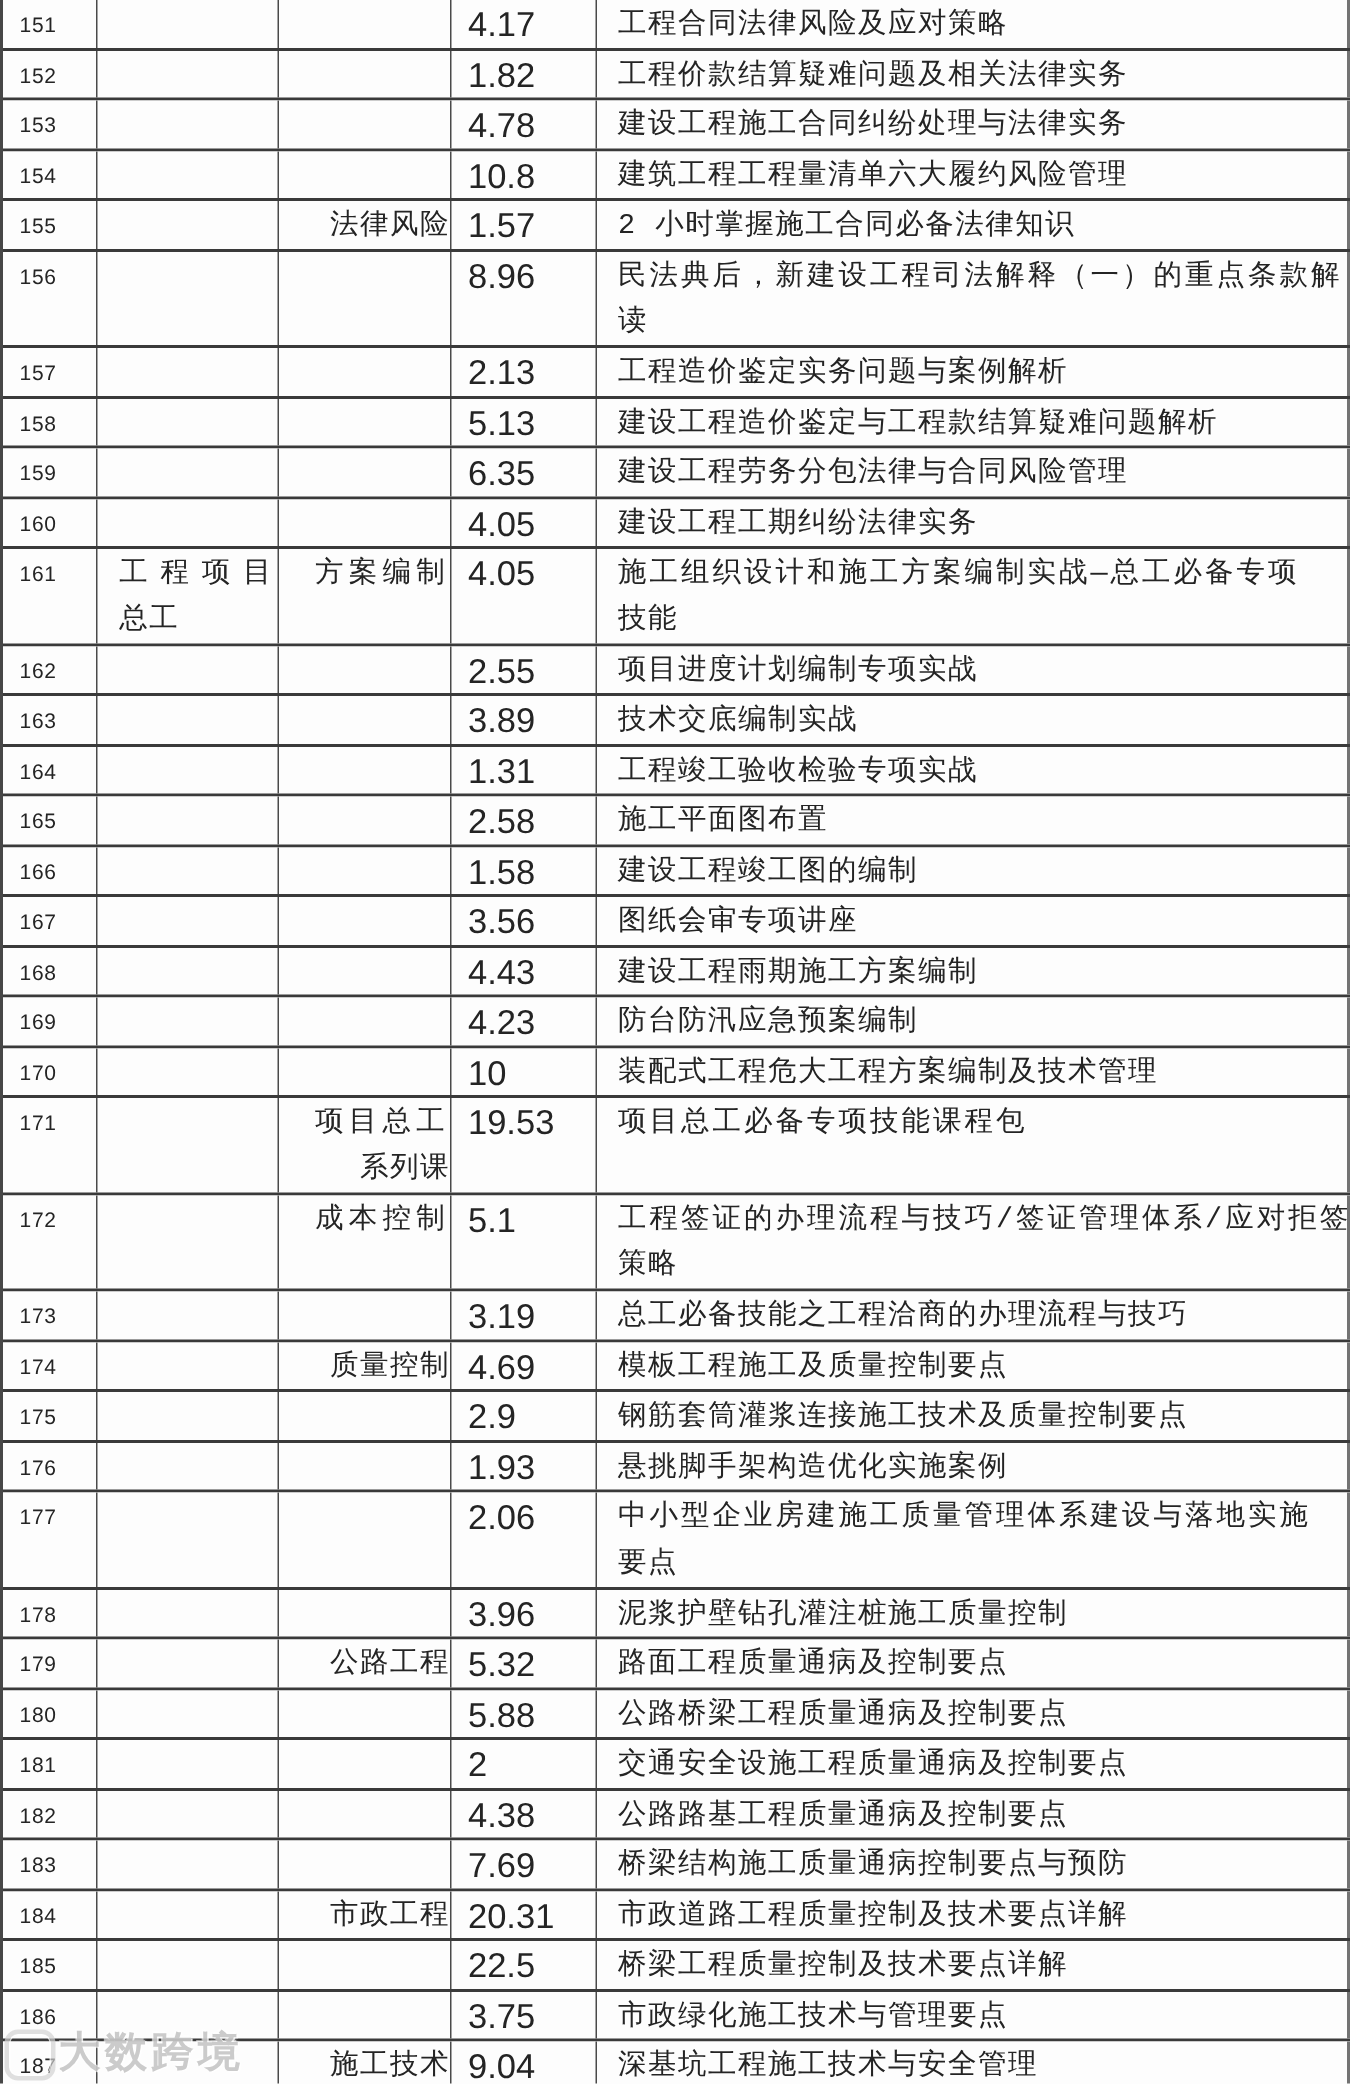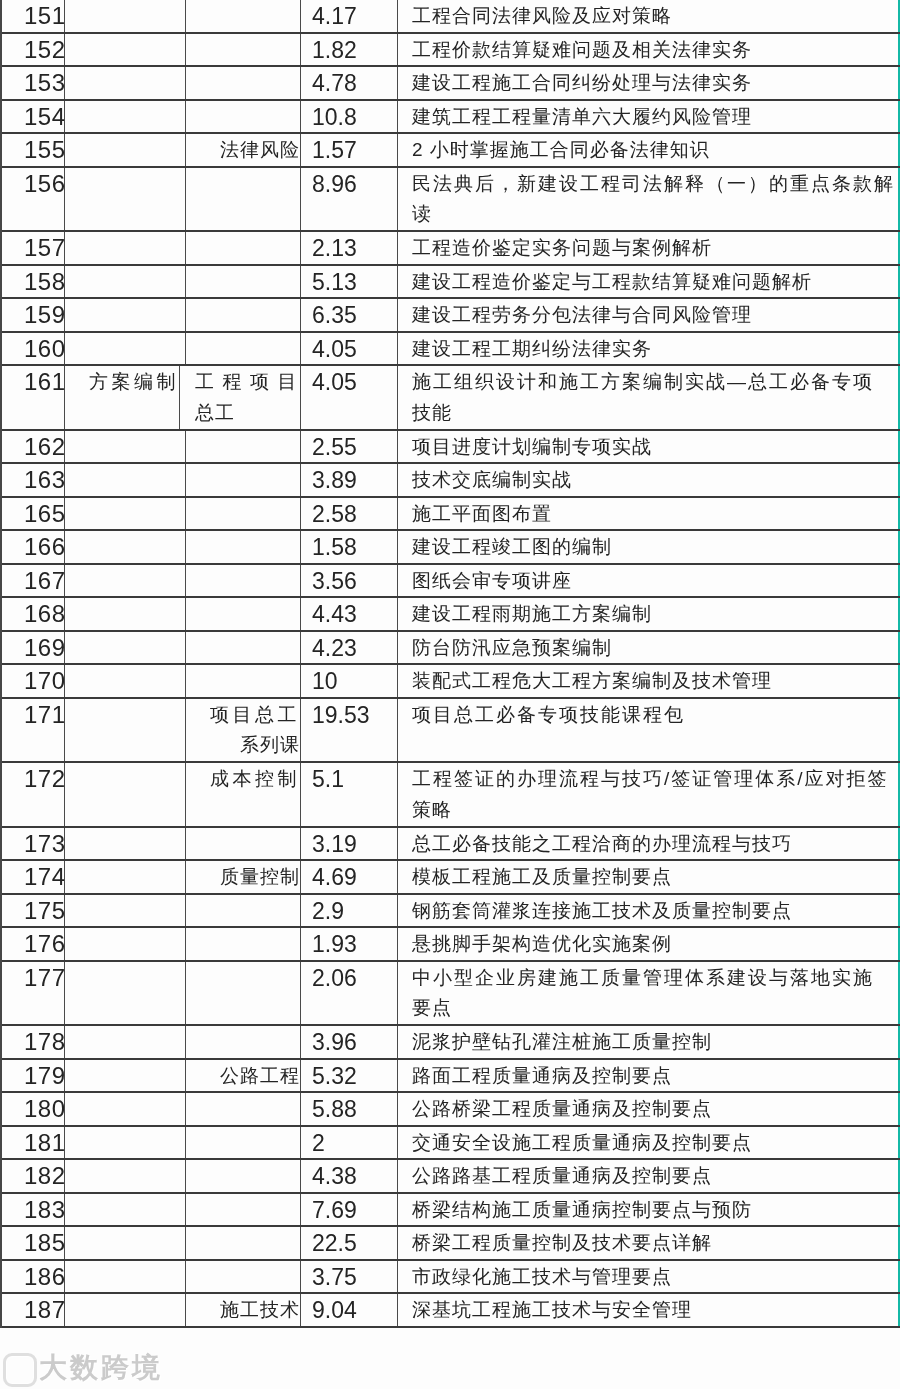--- a/index.html
+++ b/index.html
@@ -27,25 +27,25 @@
   .cell {
     border-right: 1.5px solid #4a4a4a;
     padding-top: 1px;
     font-size: 19px;
     line-height: 30.5px;
     overflow: hidden;
     flex: 0 0 auto;
   }
   .txt { white-space: pre; display: block; }
 
-  .c-no    { width: 62.5px;  padding-left: 22px; font-size: 24px; letter-spacing: 0.5px; }
+  .c-no    { width: 62.5px;  padding-left: 11px; font-size: 14px; letter-spacing: 0.5px; }
   .c-cat   { width: 121px;   padding-left: 15px; letter-spacing: 1px; }
   .c-sub   { width: 115.5px; padding-left: 14px; letter-spacing: 1px; text-align: right; }
   .c-hours { width: 97px;    padding-left: 11px; font-size: 23px; }
-  .c-title { flex: 1 1 auto; padding-left: 14px; letter-spacing: 1px; border-right: 2px solid #14b8a6; }
+  .c-title { flex: 1 1 auto; padding-left: 14px; letter-spacing: 1px; border-right: 2px solid #737373; font-family: Liberation Mono, monospace; }
 
   
   .c-cat .txt::first-line { letter-spacing: 8.5px; }
   .row.tall .c-sub .txt::first-line { letter-spacing: 3.5px; }
   .row.tall .c-title .txt::first-line { letter-spacing: 2px; }
 
   .watermark {
     position: absolute;
     left: 3px;
     top: 1349px;
@@ -256,27 +256,27 @@
         </div>
         <div class="cell c-title">
           <span class="txt">建设工程工期纠纷法律实务</span>
         </div>
       </div>
 
       <div class="row tall">
         <div class="cell c-no">
           <span class="txt">161</span>
         </div>
-        <div class="cell c-sub">
-          <span class="txt">方案编制</span>
-        </div>
         <div class="cell c-cat">
           <span class="txt">工程项目
 总工</span>
         </div>
+        <div class="cell c-sub">
+          <span class="txt">方案编制</span>
+        </div>
         <div class="cell c-hours">
           <span class="txt">4.05</span>
         </div>
         <div class="cell c-title">
           <span class="txt">施工组织设计和施工方案编制实战—总工必备专项
 技能</span>
         </div>
       </div>
 
       <div class="row">
@@ -308,20 +308,37 @@
           <span class="txt"></span>
         </div>
         <div class="cell c-hours">
           <span class="txt">3.89</span>
         </div>
         <div class="cell c-title">
           <span class="txt">技术交底编制实战</span>
         </div>
       </div>
 
+      <div class="row">
+        <div class="cell c-no">
+          <span class="txt">164</span>
+        </div>
+        <div class="cell c-cat">
+          <span class="txt"></span>
+        </div>
+        <div class="cell c-sub">
+          <span class="txt"></span>
+        </div>
+        <div class="cell c-hours">
+          <span class="txt">1.31</span>
+        </div>
+        <div class="cell c-title">
+          <span class="txt">工程竣工验收检验专项实战</span>
+        </div>
+      </div>
 
       <div class="row">
         <div class="cell c-no">
           <span class="txt">165</span>
         </div>
         <div class="cell c-cat">
           <span class="txt"></span>
         </div>
         <div class="cell c-sub">
           <span class="txt"></span>
@@ -654,20 +671,37 @@
           <span class="txt"></span>
         </div>
         <div class="cell c-hours">
           <span class="txt">7.69</span>
         </div>
         <div class="cell c-title">
           <span class="txt">桥梁结构施工质量通病控制要点与预防</span>
         </div>
       </div>
 
+      <div class="row">
+        <div class="cell c-no">
+          <span class="txt">184</span>
+        </div>
+        <div class="cell c-cat">
+          <span class="txt"></span>
+        </div>
+        <div class="cell c-sub">
+          <span class="txt">市政工程</span>
+        </div>
+        <div class="cell c-hours">
+          <span class="txt">20.31</span>
+        </div>
+        <div class="cell c-title">
+          <span class="txt">市政道路工程质量控制及技术要点详解</span>
+        </div>
+      </div>
 
       <div class="row">
         <div class="cell c-no">
           <span class="txt">185</span>
         </div>
         <div class="cell c-cat">
           <span class="txt"></span>
         </div>
         <div class="cell c-sub">
           <span class="txt"></span>

